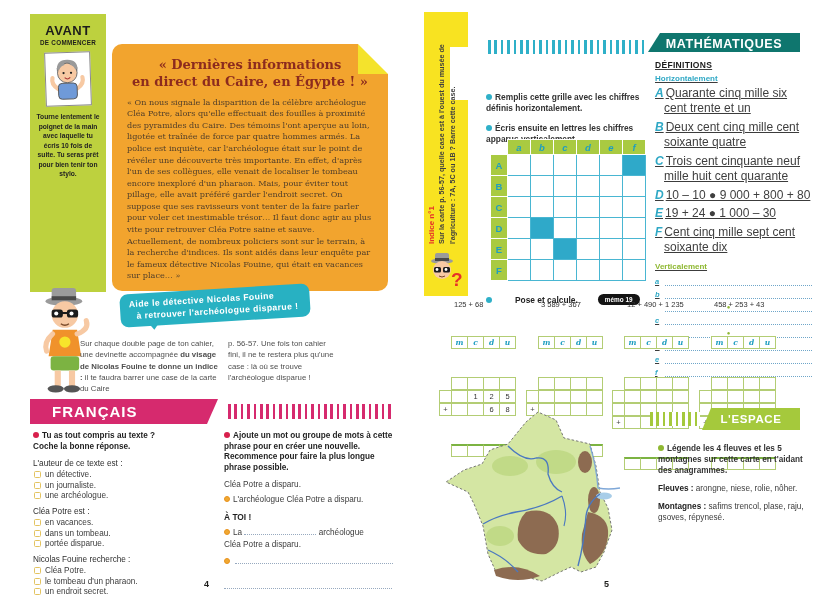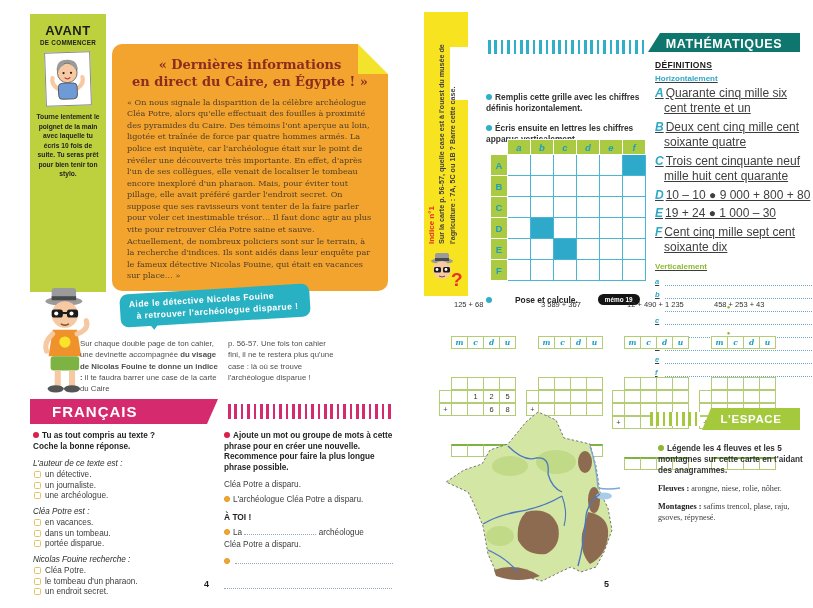--- a/index.html
+++ b/index.html
@@ -34,21 +34,21 @@
   .stripes-teal { left:488px; top:40px; width:158px; height:14px; background:repeating-linear-gradient(90deg,#2fb0c8 0 2.6px,#fff 2.6px 6.4px); }
   .stripes-lime { left:650px; top:412px; width:50px; height:14px; background:repeating-linear-gradient(90deg,#a5c93c 0 2.6px,#fff 2.6px 6.4px); }
 
   .fr-col1 { left:33px; top:431px; width:182px; }
   .fr-col2 { left:224px; top:431px; width:172px; }
   .prompt { font-size:8.2px; font-weight:700; color:#1f1f1f; line-height:1.3; }
   .bullet { display:inline-block; width:6px; height:6px; border-radius:50%; margin-right:3px; }
   .b-pink { background:#d8204c; } .b-teal { background:#2fb0c8; } .b-lime { background:#8fb832; }
   .b-orange { display:inline-block; width:6px; height:6px; border-radius:50%; background:#f0a832; border:1.3px solid #e9921d; margin-right:3px; }
   .fr-group { margin-top:7px; }
-  .fr-glabel { font-size:8.2px; color:#2e2e2e; margin-bottom:2px;font-style:italic; }
+  .fr-glabel { font-size:8.2px; color:#2e2e2e; margin-bottom:2px; }
   .fr-opt { display:flex; align-items:center; gap:4px; font-size:8.2px; color:#3c3c3c; margin:1.5px 0 1.5px 1px; }
   .cb { width:7px; height:7px; border:1px solid #e3c35f; border-radius:1.5px; background:#fff; flex:0 0 auto; }
   .q2-sent { font-size:8.2px; margin-top:6px; }
   .atoi { font-size:8.4px; font-weight:800; color:#1f1f1f; margin-top:8px; }
   .dots-fill { display:inline-block; border-bottom:1.2px dotted #97a9bf; height:8px; vertical-align:baseline; }
   .fillrow { font-size:8.2px; margin-top:5px; line-height:1.5; }
   .pgnum { font-size:9px; font-weight:700; color:#1d1d1b; }
   .pg4 { left:204px; top:579px; } .pg5 { left:604px; top:579px; }
 
   
@@ -96,21 +96,21 @@
   .c-row span { display:inline-block; vertical-align:top; width:17px; height:13px; margin:-1px 0 0 -1px; border:1px solid #b3cd74; font-size:7.5px; line-height:12px; text-align:center; color:#333; background:#fff; }
   .c-row span.c-op { width:13px; color:#444; }
   .c-row.c-offset { margin-left:12px;margin-top:28px; }
   .c-h { color:#1f9ec0 !important; font-weight:800; font-style:italic; font-family:"DejaVu Serif",serif; }
   .c-ans span { border-top:2px solid #7cb342 !important; }
 
   .map { left:438px; top:404px; width:218px; height:198px; }
 
   .esp-col { left:658px; top:443px; width:150px; }
   .esp-task { font-size:8.2px; font-weight:700; color:#333; line-height:1.35; }
-  .esp-p { font-size:8.2px; color:#3c3c3c; line-height:1.35; margin-top:7px;font-family:Liberation Serif, serif; }
+  .esp-p { font-size:8.2px; color:#3c3c3c; line-height:1.35; margin-top:7px; }
   .esp-p b { color:#222; }
 </style>
 </head>
 <body>
 
 <div class="abs sidebar">
   <div class="s-t1">AVANT</div>
   <div class="s-t2">DE COMMENCER</div>
   <div class="s-card">
     <svg viewBox="0 0 46 54" width="43" height="51">

